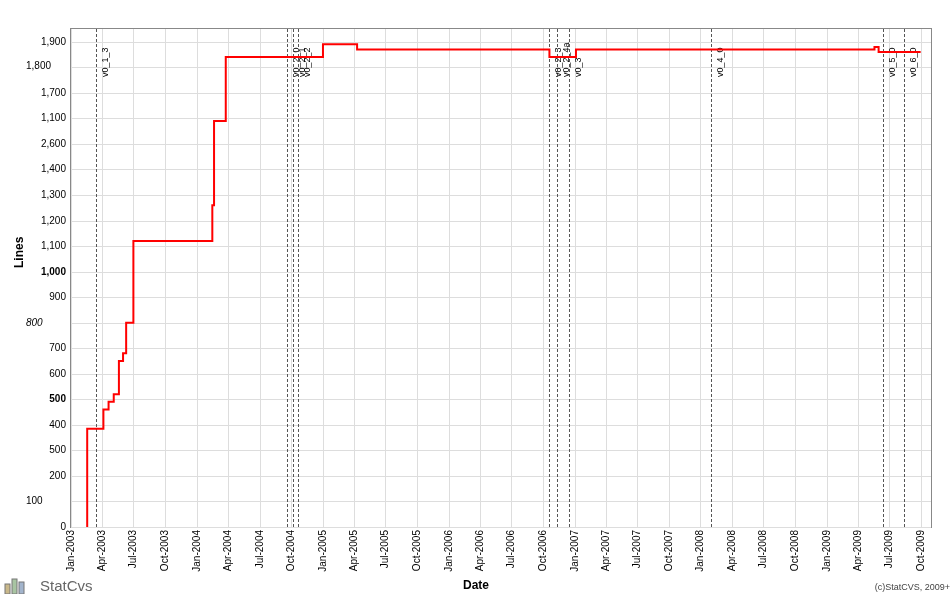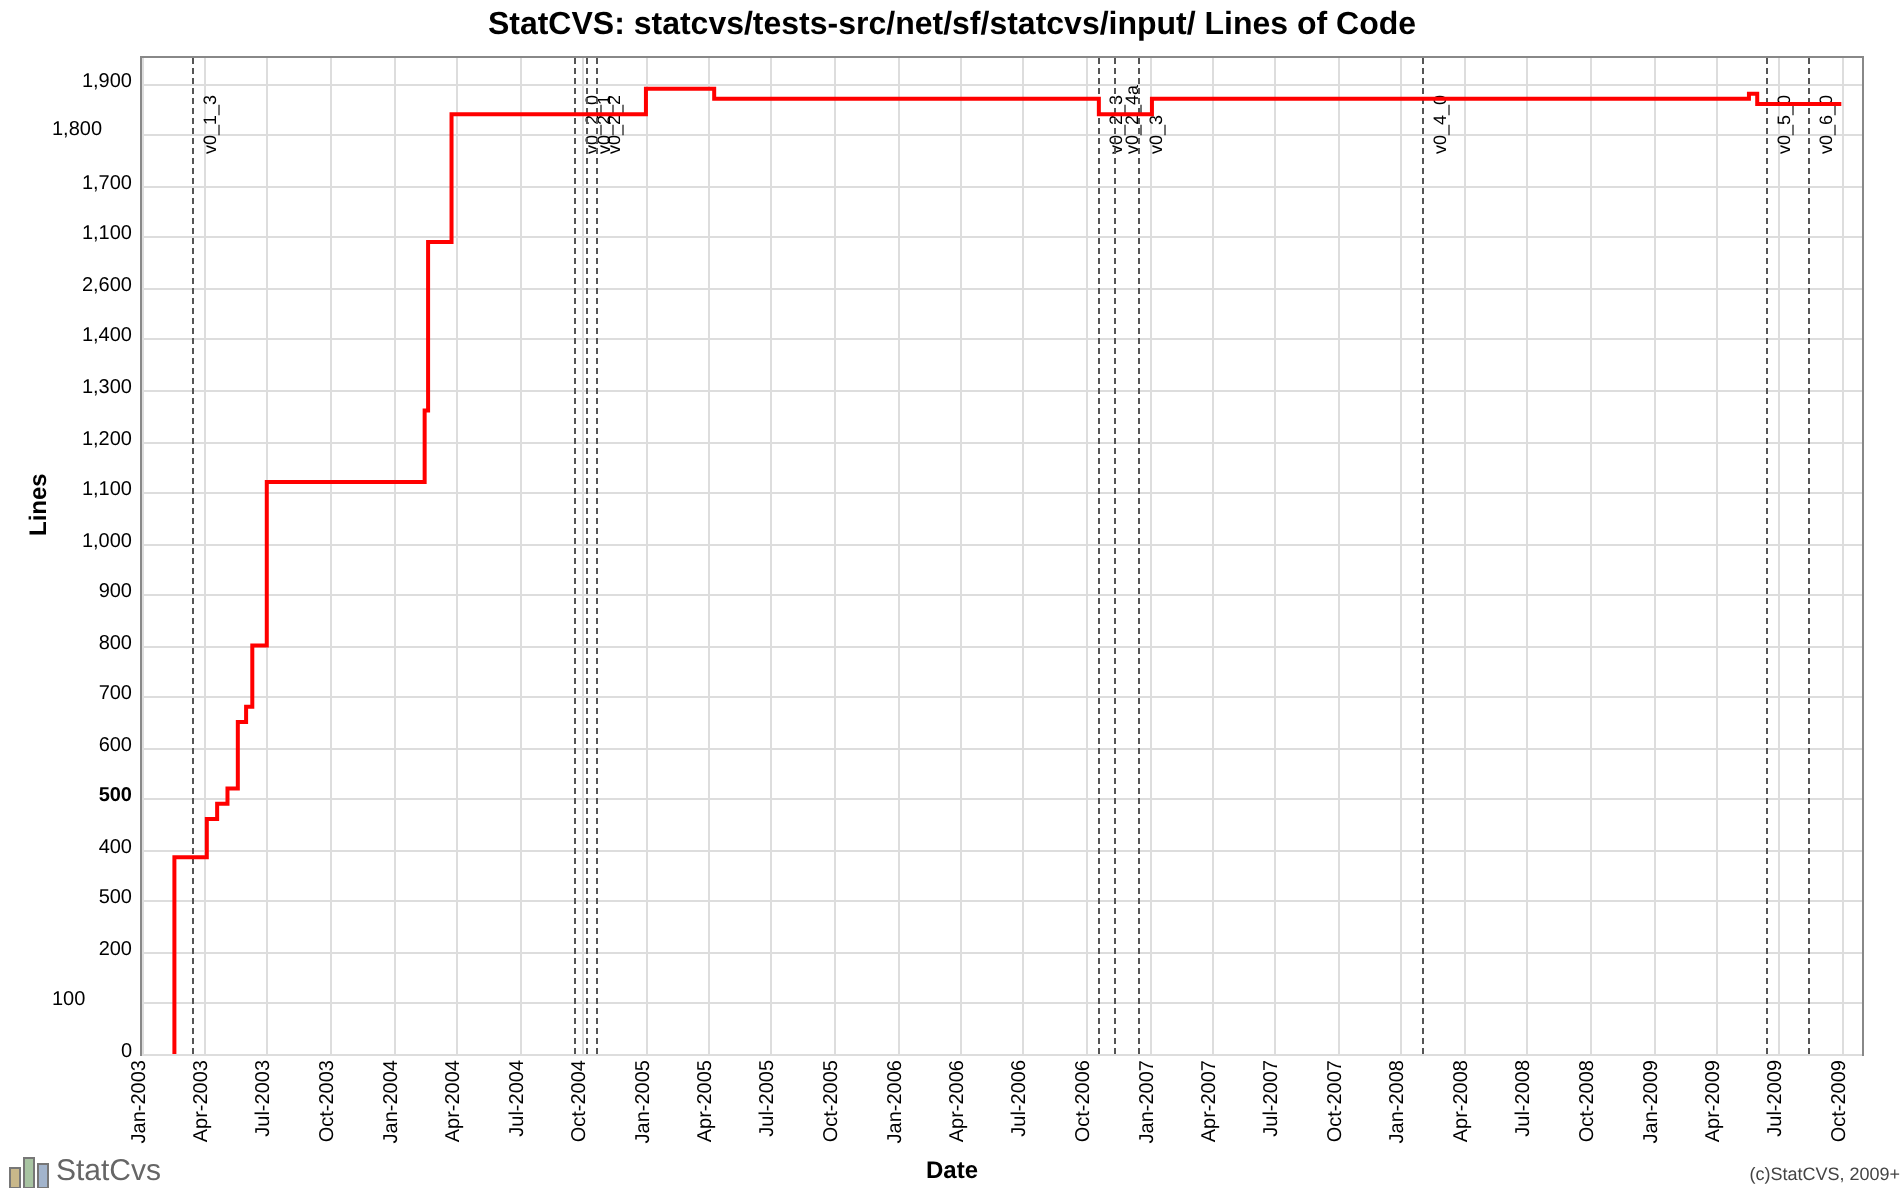--- a/index.html
+++ b/index.html
@@ -56,21 +56,21 @@
     font-size: 12px;
     font-weight: bold;
     color: #000;
   }
   .footer-logo {
     position: absolute;
     left: 0;
     bottom: 0;
     display: flex;
     align-items: flex-end;
-    gap: 0;
+    gap: 12px;
     padding: 2px 4px;
   }
   .footer-logo svg { display:block; }
   .footer-logo-text {
     font-size: 15px;
     color: #666;
   }
   .copyright {
     position: absolute;
     right: 2px;
@@ -122,21 +122,20 @@
   svg.series {
     position: absolute;
     left: 0; top: 0;
   }
 </style>
 </head>
 <body>
 
 <div class="frame">
 
-  <div class="title">StatCVS: statcvs/tests-src/net/sf/statcvs/input/ Lines of Code</div>
 
   <div class="ylabel">Lines</div>
 
   <div class="plot-area" id="plot">
       <div class="gridline-y" style="left: 0px; top: 498px; width: 860px;"></div>
       <div class="gridline-y" style="left: 0px; top: 472.462px; width: 860px;"></div>
       <div class="gridline-y" style="left: 0px; top: 446.923px; width: 860px;"></div>
       <div class="gridline-y" style="left: 0px; top: 421.385px; width: 860px;"></div>
       <div class="gridline-y" style="left: 0px; top: 395.846px; width: 860px;"></div>
       <div class="gridline-y" style="left: 0px; top: 370.308px; width: 860px;"></div>
@@ -223,23 +222,23 @@
   <div class="copyright">(c)StatCVS, 2009+</div>
 
 <div class="ytick-label" style="left: 26px; right: auto; width: 40px; text-align: right; top: 526px; position: absolute;"><span>0</span></div>
     <div class="ytick-label" style="left: 26px; right: auto; width: 40px; text-align: left; top: 500.462px; position: absolute;"><span>100</span></div>
     <div class="ytick-label" style="left: 26px; right: auto; width: 40px; text-align: right; top: 474.923px; position: absolute;"><span>200</span></div>
     <div class="ytick-label" style="left: 26px; right: auto; width: 40px; text-align: right; top: 449.385px; position: absolute;"><span>500</span></div>
     <div class="ytick-label" style="left: 26px; right: auto; width: 40px; text-align: right; top: 423.846px; position: absolute;"><span>400</span></div>
     <div class="ytick-label" style="left: 26px; right: auto; width: 40px; text-align: right; top: 398.308px; position: absolute; font-weight: bold;"><span>500</span></div>
     <div class="ytick-label" style="left: 26px; right: auto; width: 40px; text-align: right; top: 372.769px; position: absolute;"><span>600</span></div>
     <div class="ytick-label" style="left: 26px; right: auto; width: 40px; text-align: right; top: 347.231px; position: absolute;"><span>700</span></div>
-    <div class="ytick-label" style="left: 26px; right: auto; width: 40px; text-align: right; top: 321.692px; position: absolute;"><span>800</span></div>
+    <div class="ytick-label" style="left: 26px; right: auto; width: 40px; text-align: left; top: 321.692px; position: absolute; font-style: italic;"><span>800</span></div>
     <div class="ytick-label" style="left: 26px; right: auto; width: 40px; text-align: right; top: 296.154px; position: absolute;"><span>900</span></div>
-    <div class="ytick-label" style="left: 26px; right: auto; width: 40px; text-align: right; top: 270.615px; position: absolute;"><span>1,000</span></div>
+    <div class="ytick-label" style="left: 26px; right: auto; width: 40px; text-align: right; top: 270.615px; position: absolute; font-weight: bold;"><span>1,000</span></div>
     <div class="ytick-label" style="left: 26px; right: auto; width: 40px; text-align: right; top: 245.077px; position: absolute;"><span>1,100</span></div>
     <div class="ytick-label" style="left: 26px; right: auto; width: 40px; text-align: right; top: 219.538px; position: absolute;"><span>1,200</span></div>
     <div class="ytick-label" style="left: 26px; right: auto; width: 40px; text-align: right; top: 194px; position: absolute;"><span>1,300</span></div>
     <div class="ytick-label" style="left: 26px; right: auto; width: 40px; text-align: right; top: 168.462px; position: absolute;"><span>1,400</span></div>
     <div class="ytick-label" style="left: 26px; right: auto; width: 40px; text-align: right; top: 142.923px; position: absolute;"><span>2,600</span></div>
     <div class="ytick-label" style="left: 26px; right: auto; width: 40px; text-align: right; top: 117.385px; position: absolute;"><span>1,100</span></div>
     <div class="ytick-label" style="left: 26px; right: auto; width: 40px; text-align: right; top: 91.8462px; position: absolute;"><span>1,700</span></div>
     <div class="ytick-label" style="left: 26px; right: auto; width: 40px; text-align: left; top: 65px; position: absolute;"><span>1,800</span></div>
     <div class="ytick-label" style="left: 26px; right: auto; width: 40px; text-align: right; top: 40.7692px; position: absolute;"><span>1,900</span></div>
     <div class="xtick-label" style="left: 70px; top: 530px;">Jan-2003</div>

